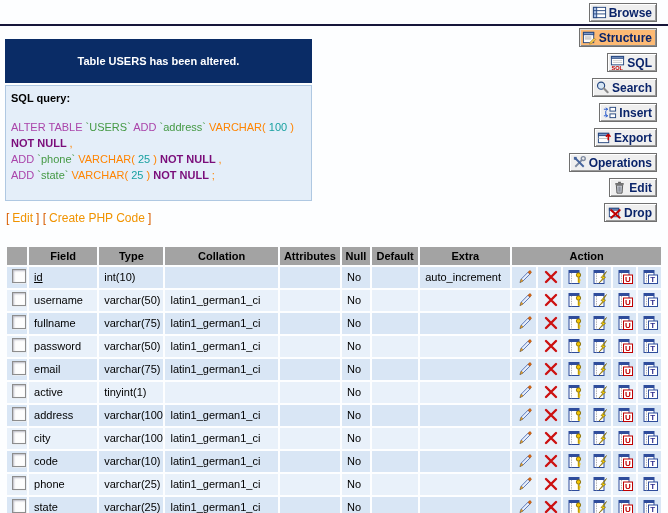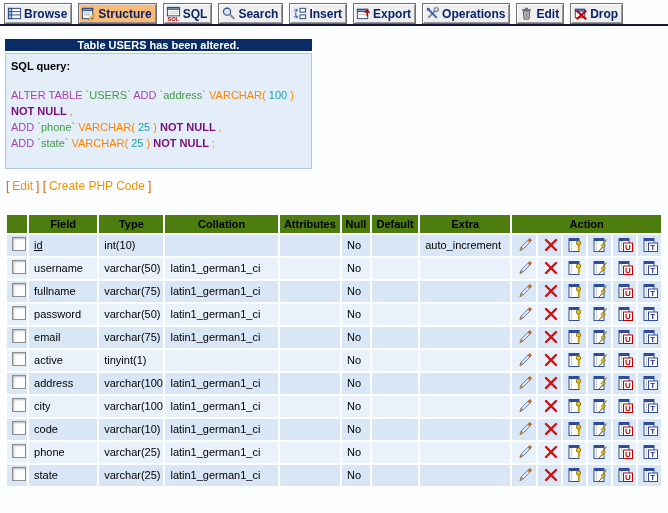--- a/index.html
+++ b/index.html
@@ -3,37 +3,37 @@
 <meta charset="utf-8">
 <style>
   html,body{margin:0;padding:0;}
   body{
     width:668px;height:513px;overflow:hidden;background:#FDFEFF;
     font-family:"Liberation Sans","DejaVu Sans",sans-serif;font-size:11px;color:#000;
   }
   
   .tabbar{
     display:flex;align-items:flex-end;gap:6px;
-    padding:3px 11px 0 4px;border-bottom:2px solid #16163a;height:21px;
+    padding:3px 11px 0 4px;border-bottom:2px solid #16163a;height:21px;flex-direction:column;
   }
   .tab{
     display:inline-flex;align-items:center;gap:2px;
     padding:1px 4px 1px 2px;height:17px;
     background:#EFEFEF;border:1px solid #707070;
     box-shadow:inset 1px 1px 0 #ffffff, inset -1px -1px 0 #9a9a9a;
     color:#0A246A;font-weight:bold;font-size:12px;text-decoration:none;cursor:pointer;
     white-space:nowrap;
   }
   .tab.active{background:#fdba74;box-shadow:inset 1px 1px 0 #dcdcdc, inset -1px -1px 0 #8a8a8a;}
   .tab svg{width:15px;height:15px;}
   
   .msgwrap{margin:13px 0 0 5px;width:307px;}
   .msgtitle{
     background:#0A2C66;color:#fff;font-weight:bold;text-align:center;
-    padding:0 2px;font-size:11px;
+    padding:16px 2px;font-size:11px;
   }
   .sqlbox{
     margin-top:2px;background:#E4EEF9;border:1px solid #AFC8E2;
     padding:5px 6px 16px 5px;line-height:1.45;
   }
   .sqllabel{font-weight:bold;margin-bottom:13px;}
   .c-kw{color:#AA44AA;}
   .c-kw2{color:#7A0D7A;font-weight:bold;}
   .c-id{color:#449944;}
   .c-fn{color:#FF8400;}
@@ -41,21 +41,21 @@
   .c-pn{color:#FF8400;}
   .editlinks{margin:10px 0 0 1px;font-size:12px;}
   .editlinks .br{color:#D95E00;}
   .editlinks a{color:#F09300;text-decoration:none;cursor:pointer;margin:0 3px;}
   
   table.struct{
     margin:20px 0 0 5px;border-collapse:separate;border-spacing:2px;
     width:658px;table-layout:fixed;
   }
   table.struct th{
-    background:#4d7c0f;font-weight:bold;font-size:11px;
+    background:#a3a3a3;font-weight:bold;font-size:11px;
     padding:2px 3px;height:14px;text-align:center;overflow:hidden;
   }
   table.struct td{
     font-size:11px;padding:1px 5px;height:19px;vertical-align:middle;
     overflow:hidden;white-space:nowrap;
   }
   tr.odd td{background:#D9E6F5;}
   tr.even td{background:#E9F1FA;}
   td.cbcell{text-align:center;padding:1px 2px;}
   td.ic{text-align:center;padding:1px 1px;}

